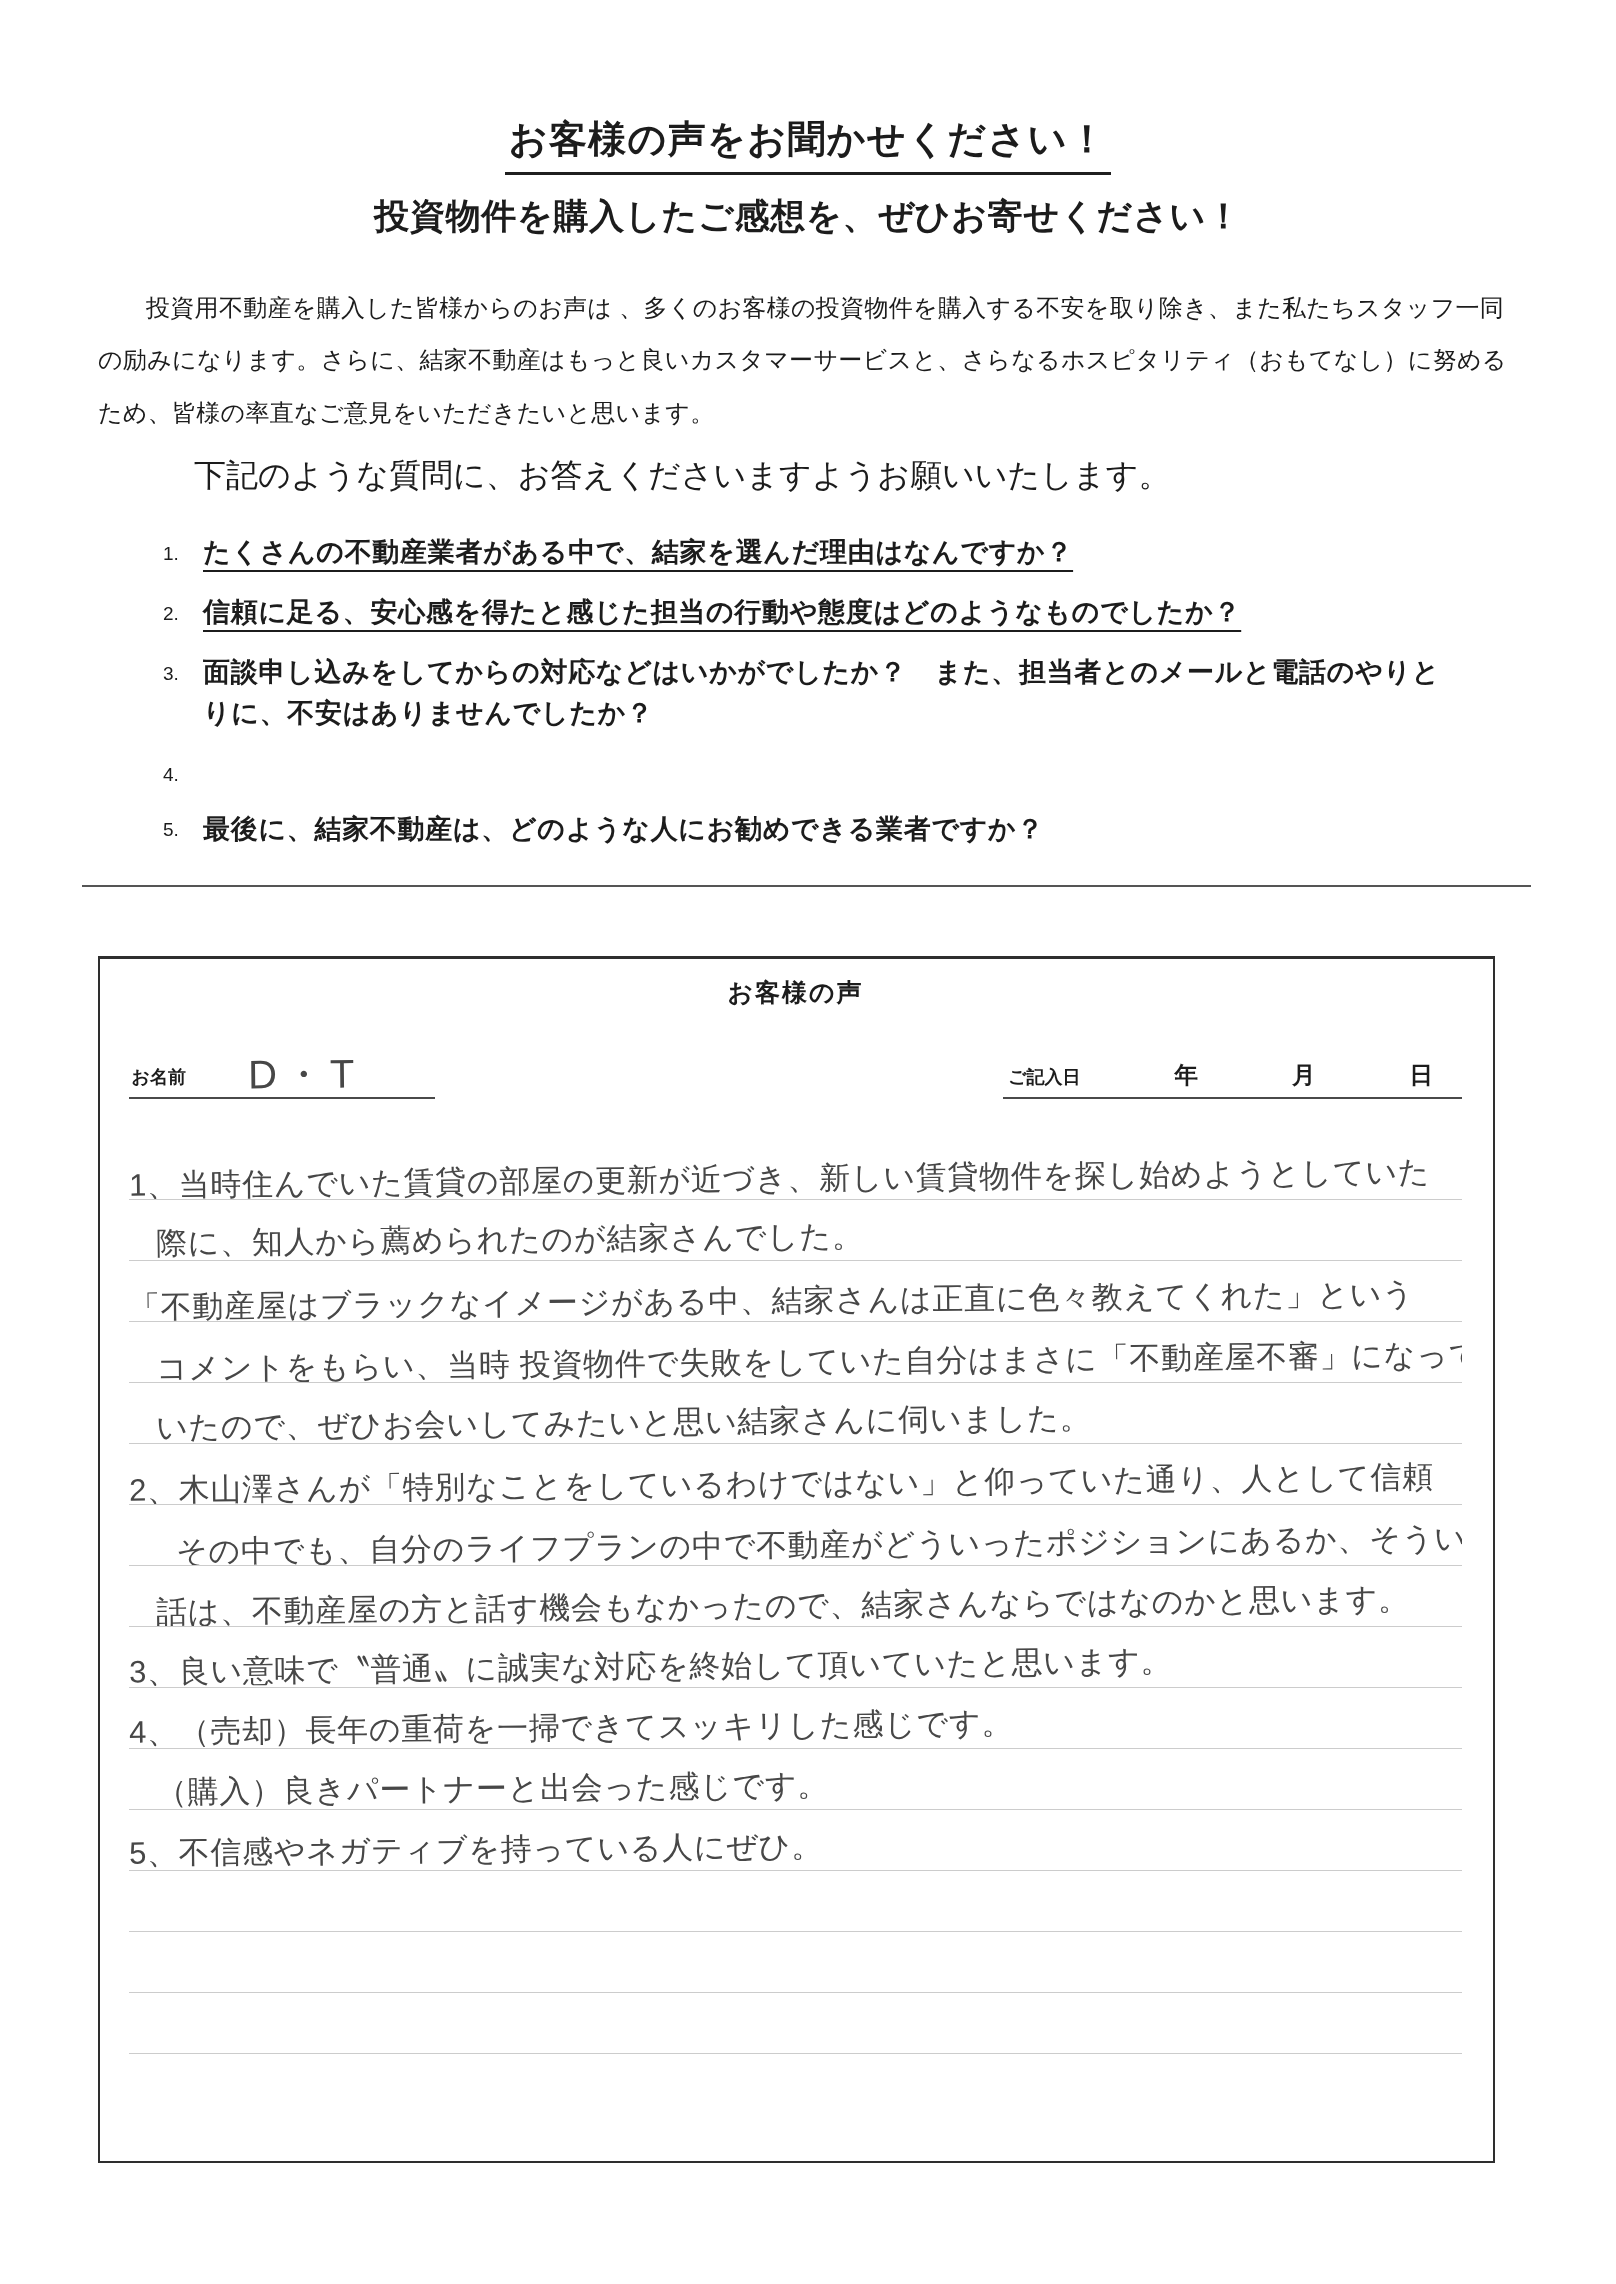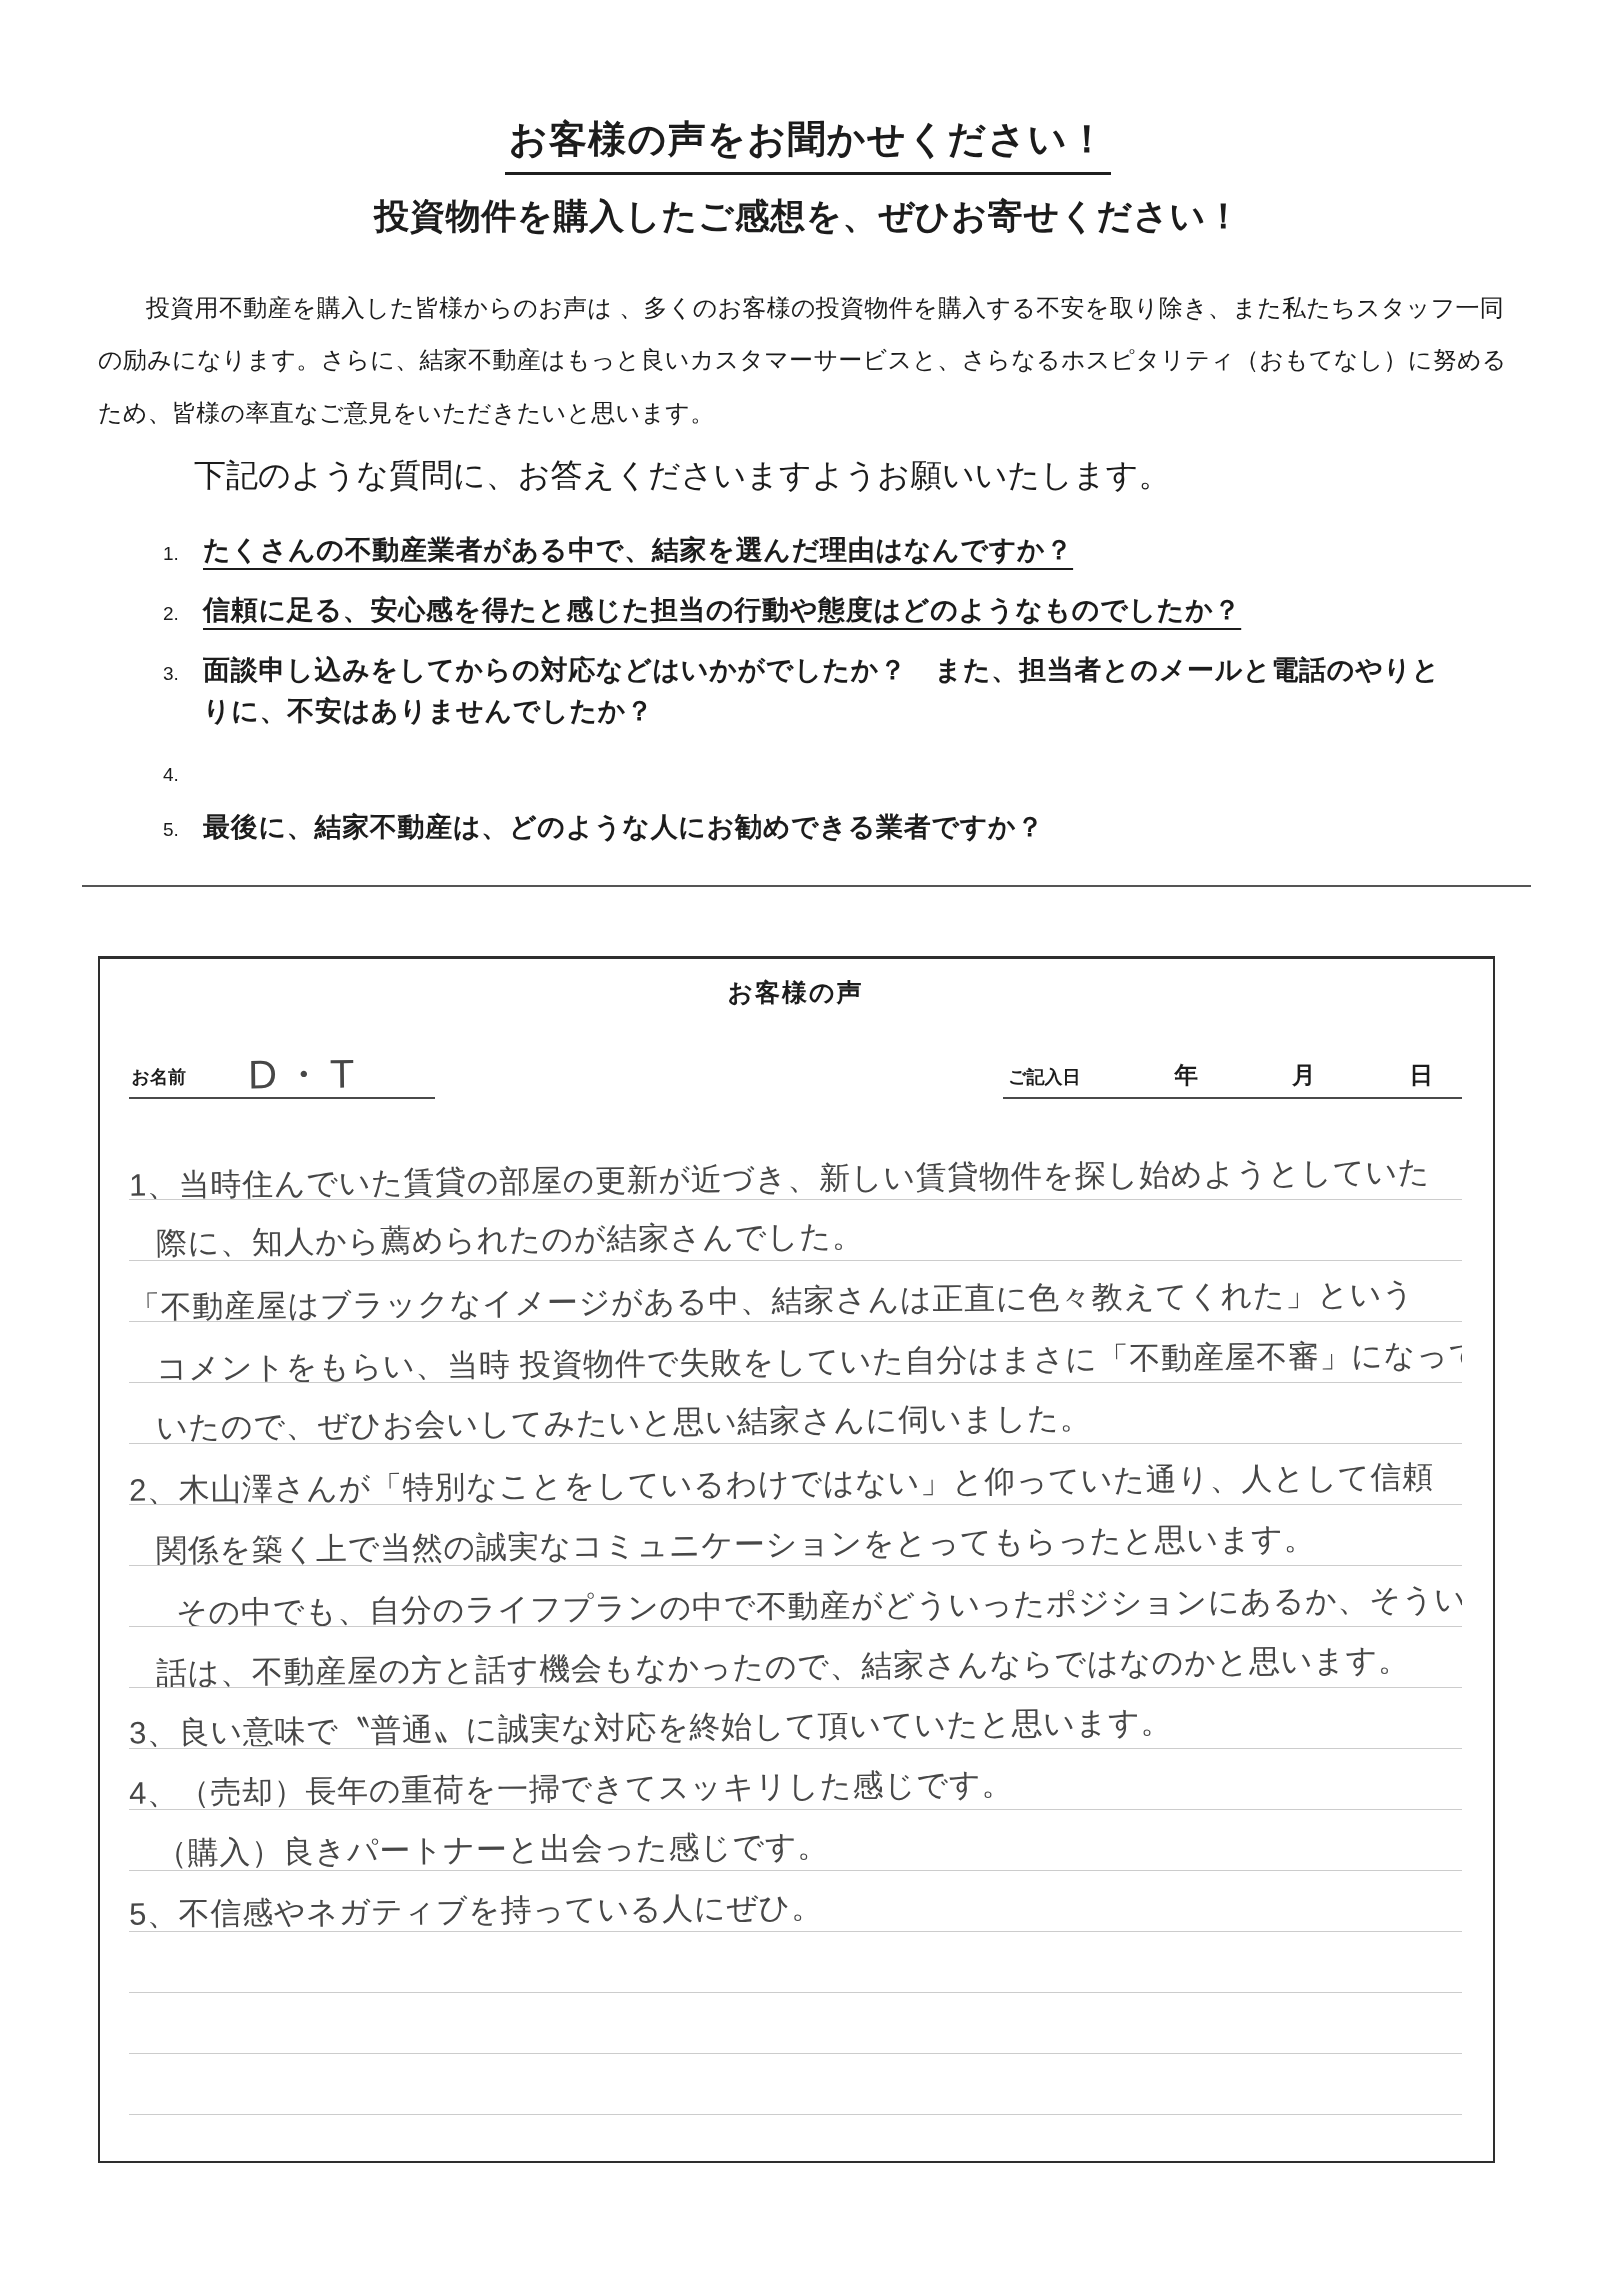--- a/index.html
+++ b/index.html
@@ -68,21 +68,20 @@
   .question-number {
     flex: none;
     width: 40px;
     font-size: 19px;
     font-weight: 400;
     padding-top: 7.8px;
   }
   .question-text {
     letter-spacing: 0.7px;
     max-width: 1238px;
-    font-family: Liberation Mono, monospace;
   }
   .question-text.underlined {
     text-decoration: underline;
     text-decoration-thickness: 2px;
     text-underline-offset: 9px;
   }
 
   .separator {
     border: none;
     border-top: 2.6px solid #555555;
@@ -230,23 +229,20 @@
       </div>
       <div class="response-line ind1">
         <span class="hand">コメントをもらい、当時 投資物件で失敗をしていた自分はまさに「不動産屋不審」になって</span>
       </div>
       <div class="response-line ind1">
         <span class="hand">いたので、ぜひお会いしてみたいと思い結家さんに伺いました。</span>
       </div>
       <div class="response-line">
         <span class="hand">2、木山澤さんが「特別なことをしているわけではない」と仰っていた通り、人として信頼</span>
       </div>
-      <div class="response-line ind1">
-        <span class="hand">関係を築く上で当然の誠実なコミュニケーションをとってもらったと思います。</span>
-      </div>
       <div class="response-line ind2">
         <span class="hand">その中でも、自分のライフプランの中で不動産がどういったポジションにあるか、そういった</span>
       </div>
       <div class="response-line ind1">
         <span class="hand">話は、不動産屋の方と話す機会もなかったので、結家さんならではなのかと思います。</span>
       </div>
       <div class="response-line">
         <span class="hand">3、良い意味で〝普通〟に誠実な対応を終始して頂いていたと思います。</span>
       </div>
       <div class="response-line">

